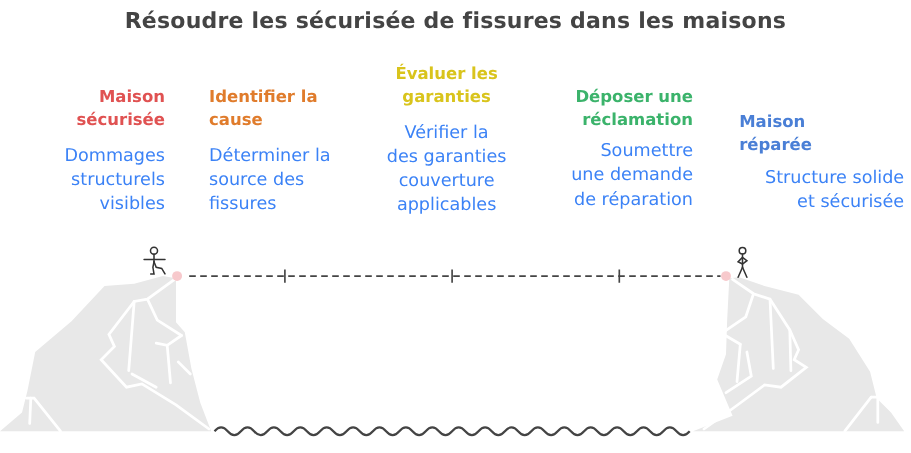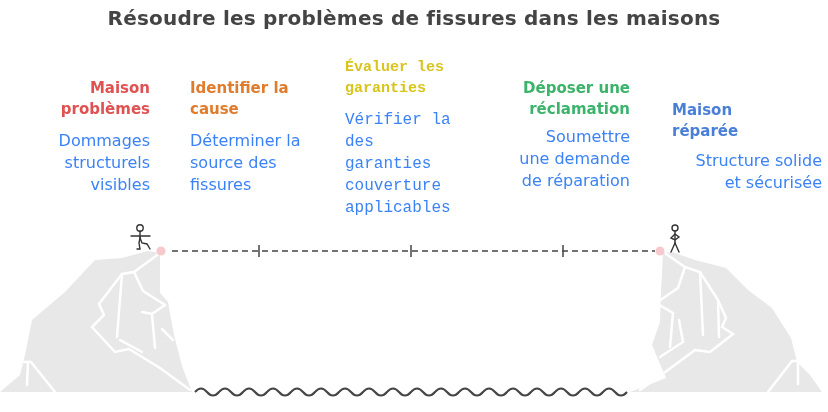--- a/index.html
+++ b/index.html
@@ -5,40 +5,40 @@
   html, body { margin:0; padding:0; background:#ffffff; }
   body { width:828px; height:412px; position:relative; overflow:hidden; font-family:"DejaVu Sans", sans-serif; color:#444; }
   .title { position:absolute; left:0; top:6px; width:828px; text-align:center; font-size:20px; font-weight:bold; color:#444; letter-spacing:0.2px; }
   .step { position:absolute; }
   .step .head { font-weight:bold; font-size:15px; line-height:21px; }
   .step .desc { font-size:16px; line-height:22px; color:#3b82f6; margin-top:10px; }
   .s1 { left:40px; top:78px; width:110px; text-align:right; }
   .s1 .head { color:#e05252; }
   .s2 { left:190px; top:78px; width:132px; }
   .s2 .head { color:#e07c2c; }
-  .s3 { left:345px; top:57px; width:122px; text-align:left;font-family:Liberation Mono, monospace; }
+  .s3 { left:345px; top:57px; width:122px; text-align:center; }
   .s3 .head { color:#d9c41c; }
   .s3 .desc { margin-top:10px; }
   .s4 { left:492px; top:78px; width:138px; text-align:right; }
   .s4 .head { color:#3bb36b; }
   .s4 .desc { margin-top:6px; }
   .s5 { left:672px; top:100px; width:150px; text-align:left; }
   .s5 .head { color:#4a7fd6; }
   .s5 .desc { margin-top:8px;text-align:right; }
   svg.scene { position:absolute; left:0; top:0; }
 </style>
 </head>
 <body>
 
-<div class="title">Résoudre les problèmes de fissures dans les maisons</div>
+<div class="title">Résoudre les sécurisée de fissures dans les maisons</div>
 
 <div class="step s1">
   <div class="head">
     <div>Maison</div>
-    <div>problèmes</div>
+    <div>sécurisée</div>
   </div>
   <div class="desc">
     <div>Dommages</div>
     <div>structurels</div>
     <div>visibles</div>
   </div>
 </div>
 
 <div class="step s2">
   <div class="head">

